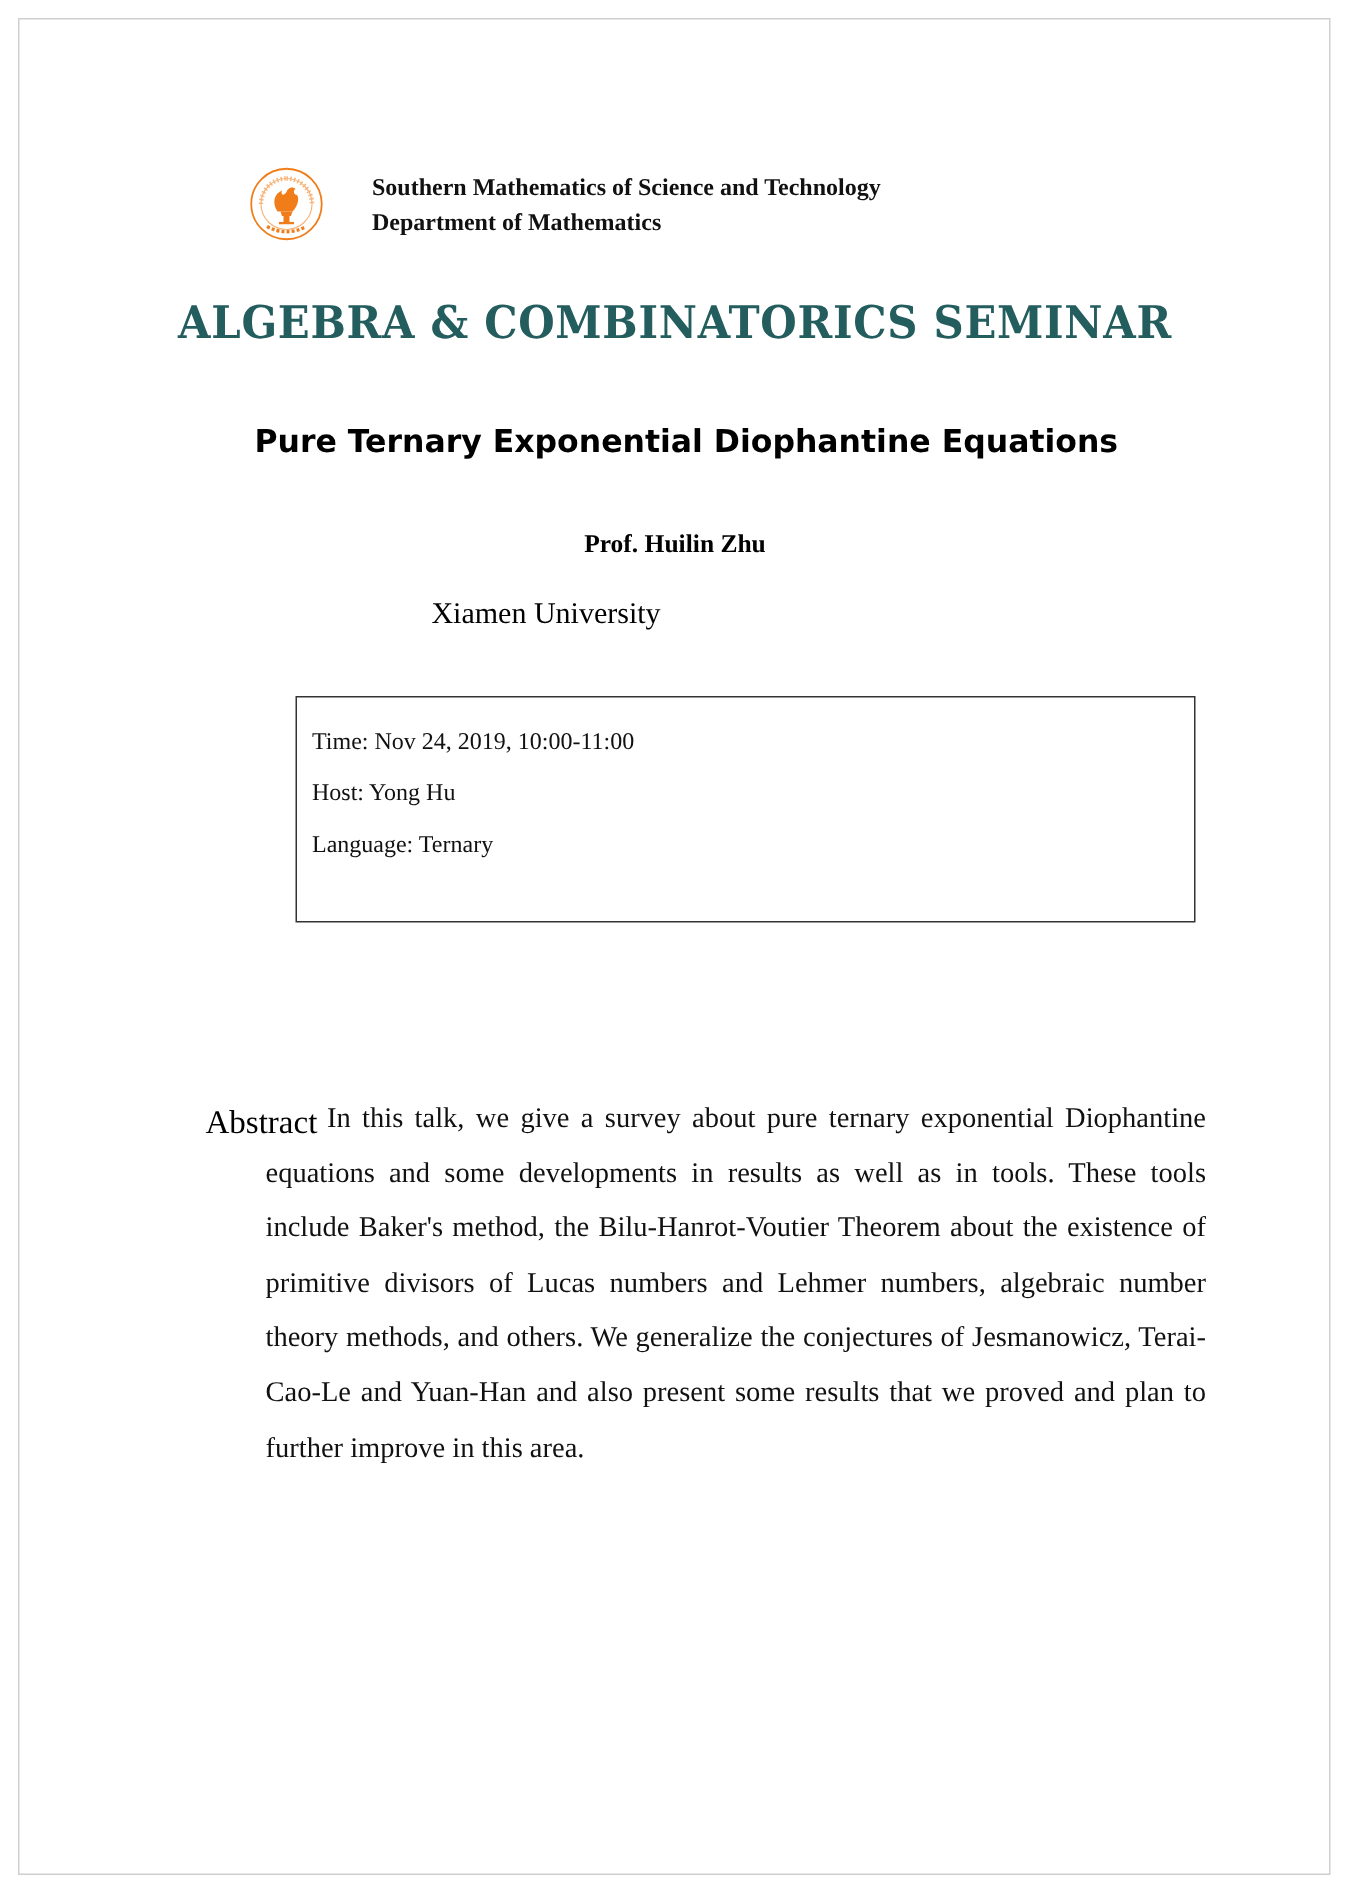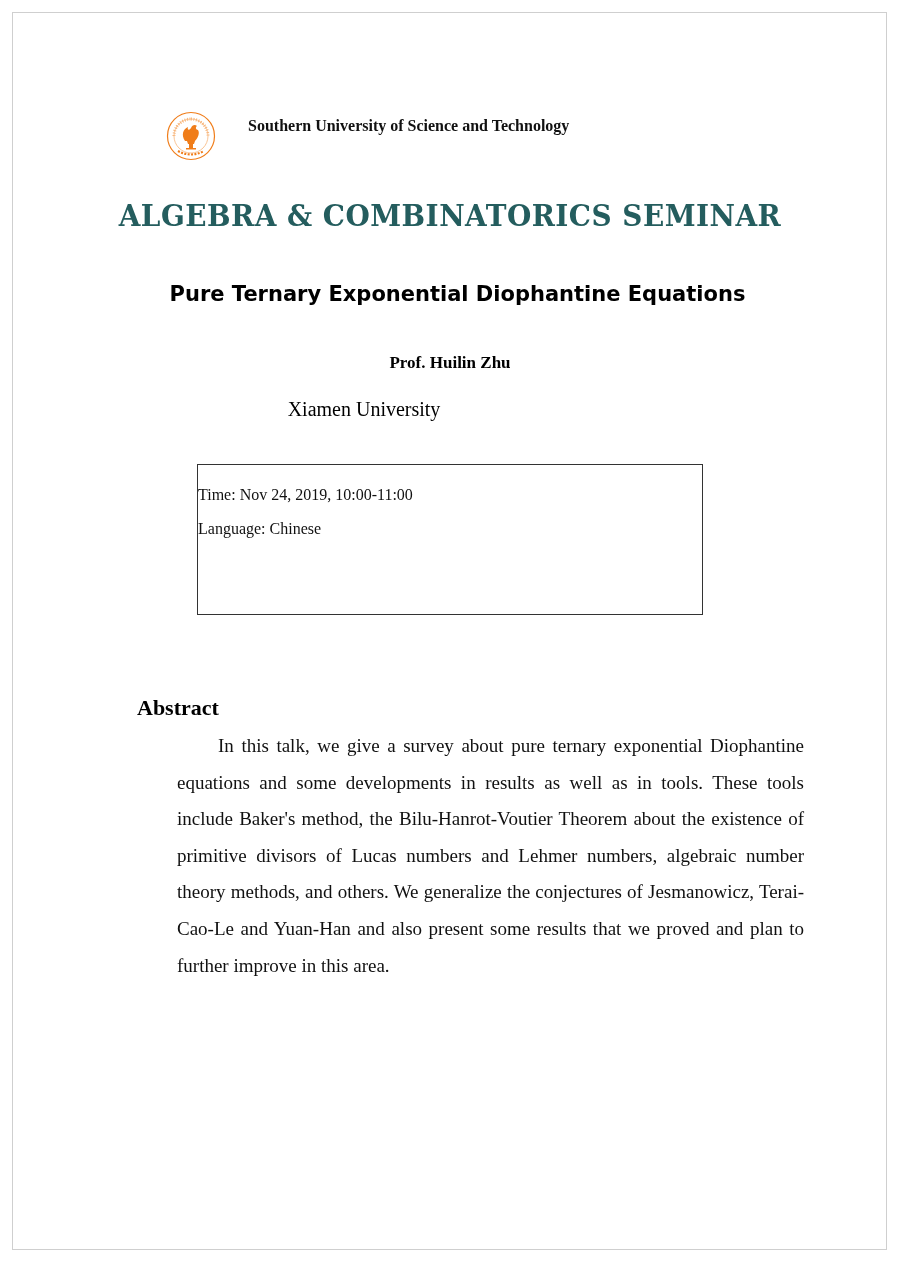--- a/index.html
+++ b/index.html
@@ -87,39 +87,40 @@
       width: 728px;
       text-align: center;
       font-family: "Liberation Serif", serif;
       font-size: 20px;
       line-height: 26px;
     }
     .info-box {
       position: absolute;
       left: 197px;
       top: 464px;
-      width: 506px;
+      width: 600px;
       height: 151px;
       border: 1px solid #333;
       box-sizing: border-box;
       padding-top: 13px;
+      padding-left: 10px;
     }
     .info-line {
       font-family: "Liberation Serif", serif;
       font-size: 16px;
       line-height: 34.3px;
       color: #111;
       white-space: nowrap;
     }
     .abstract-heading {
       position: absolute;
       left: 137px;
-      top: 694px;
+      top: 734px;
       font-family: "Liberation Serif", serif;
-      font-weight: bold;
+      font-weight: normal;
       font-size: 22px;
       line-height: 28px;
     }
     .abstract-body {
       position: absolute;
       left: 137px;
       top: 728px;
       width: 627px;
       font-family: "Liberation Serif", serif;
       font-size: 19px;
@@ -144,31 +145,33 @@
     <path d="M8 25 A17 17 0 0 1 25 8" fill="none" stroke="#f7b57a" stroke-width="3" stroke-dasharray="1 1.5"></path>
     <path d="M19 30 C15 24 17 18 22 16 C21 19 23 20 25 17 C26 14 29 13 31 15 C29 16 30 19 32 19 C34 22 32 27 29 30 Z" fill="#f07d1a"></path>
     <path d="M21 30 L29 30 L28 33 L22 33 Z" fill="#f07d1a"></path>
     <path d="M23 33 L27 33 L27 37 L23 37 Z" fill="#f07d1a"></path>
     <path d="M20 37 L30 37 L30 38.5 L20 38.5 Z" fill="#f07d1a"></path>
     <path d="M12 40 Q25 47 38 40" fill="none" stroke="#f07d1a" stroke-width="2.2" stroke-dasharray="2 1.4"></path>
   </svg>
 </div>
 
 <div class="inst">
-  <div>Southern University of Science and Technology</div>
+  <div>Southern Mathematics of Science and Technology</div>
+  <div>Department of Mathematics</div>
 </div>
 
 <div class="seminar-title">ALGEBRA &amp; COMBINATORICS SEMINAR</div>
 
 <div class="talk-title">Pure Ternary Exponential Diophantine Equations</div>
 
 <div class="speaker">Prof. Huilin Zhu</div>
 
 <div class="affiliation">Xiamen University</div>
 
 <div class="info-box">
   <div class="info-line">Time: Nov 24, 2019, 10:00-11:00</div>
-  <div class="info-line">Language: Chinese</div>
+  <div class="info-line">Host: Yong Hu</div>
+  <div class="info-line">Language: Ternary</div>
 </div>
 
 <div class="abstract-heading">Abstract</div>
 
 <div class="abstract-body">In this talk, we give a survey about pure ternary exponential Diophantine equations and some developments in results as well as in tools. These tools include Baker's method, the Bilu-Hanrot-Voutier Theorem about the existence of primitive divisors of Lucas numbers and Lehmer numbers, algebraic number theory methods, and others. We generalize the conjectures of Jesmanowicz, Terai-Cao-Le and Yuan-Han and also present some results that we proved and plan to further improve in this area.</div>
 
 </body></html>

